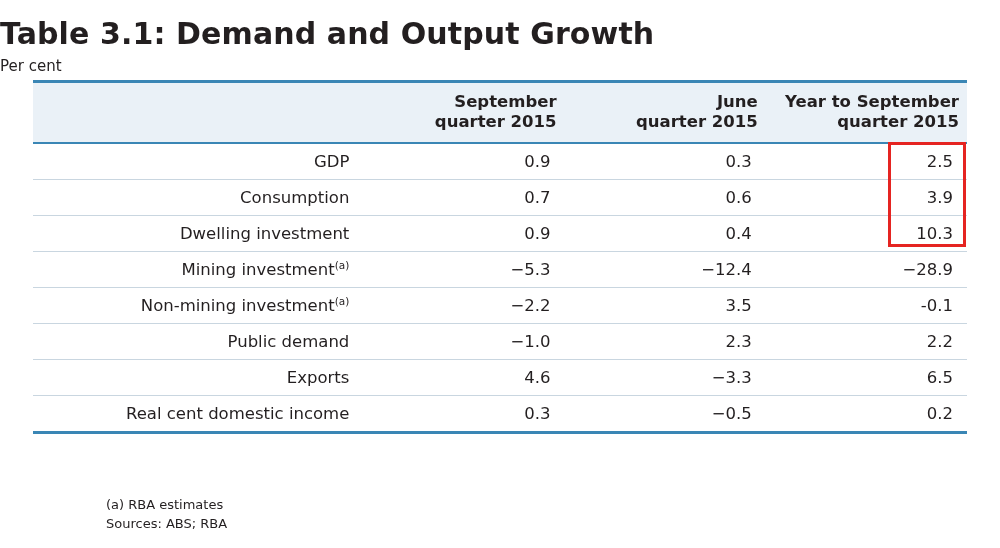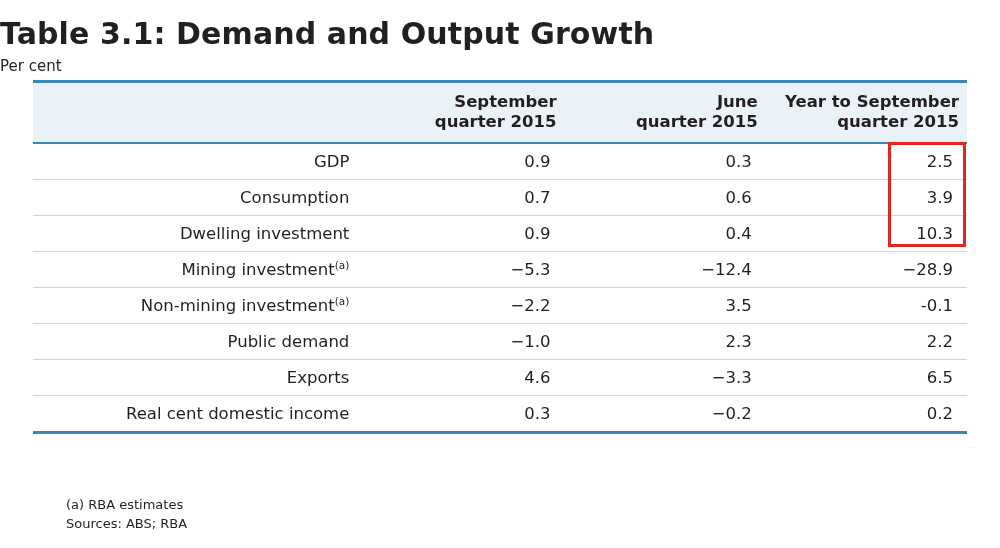--- a/index.html
+++ b/index.html
@@ -88,21 +88,21 @@
     line-height: 0;
   }
   .notes {
     position: absolute;
     left: 66px;
     top: 488px;
     font-size: 13px;
     line-height: 1.45;
     color: #231f20;
   }
-  .notes div { white-space: pre; }
+  .notes div { white-space: pre; margin-left: 40px; }
   .highlight-box {
     position: absolute;
     border: 3px solid #e52421;
     pointer-events: none;
     box-sizing: border-box;
   }
   .col-label { width: 330px; }
   .col-num { width: 201px; }
 </style>
 </head>
@@ -180,21 +180,21 @@
         </tr>
         <tr>
           <td class="label"><span>Exports</span><sup></sup></td>
           <td>4.6</td>
           <td>−3.3</td>
           <td>6.5</td>
         </tr>
         <tr>
           <td class="label"><span>Real cent domestic income</span><sup></sup></td>
           <td>0.3</td>
-          <td>−0.2</td>
+          <td>−0.5</td>
           <td>0.2</td>
         </tr>
       </tbody>
     </table>
   </div>
 
   <div class="highlight-box" style="left: 888px; top: 134px; width: 78px; height: 105px;"></div>
 
   <div class="notes">
     <div>(a) RBA estimates</div>

